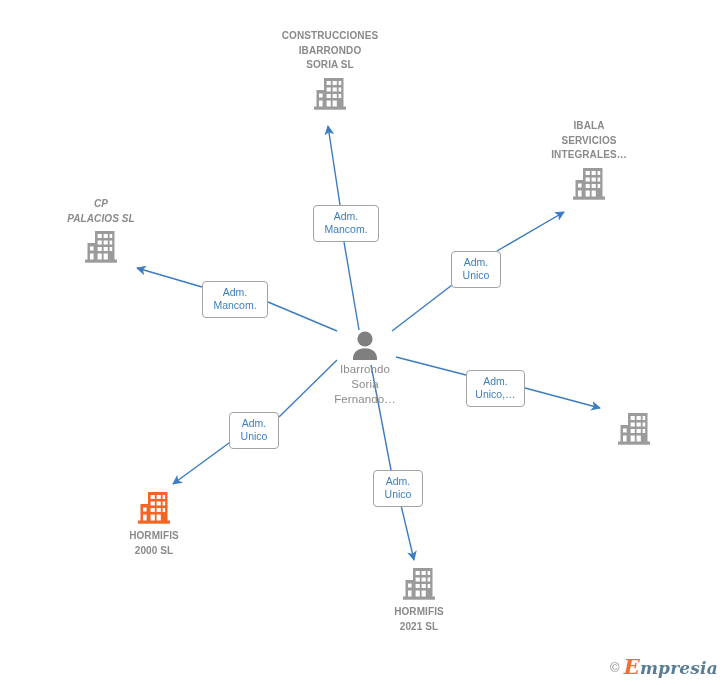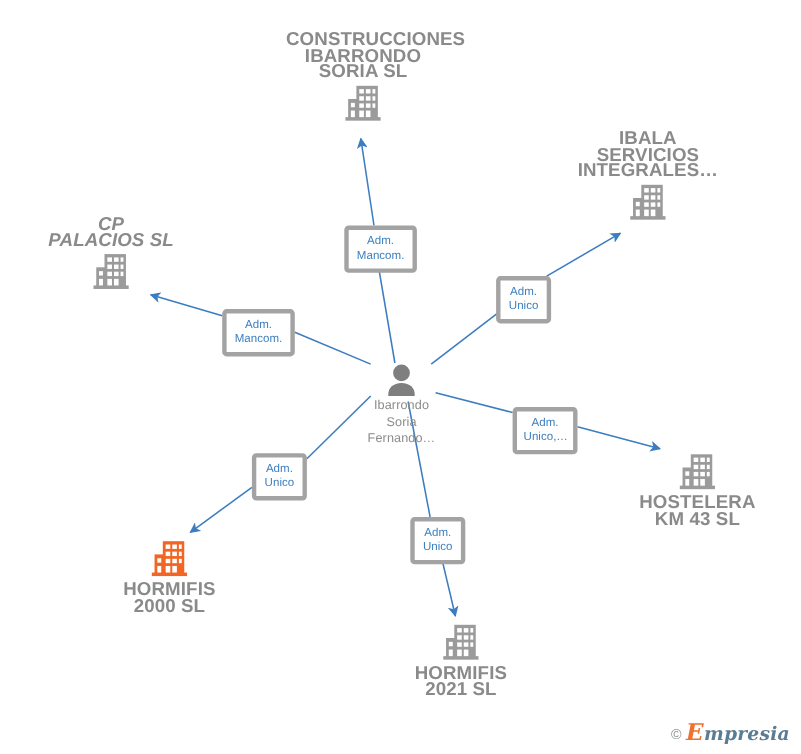--- a/index.html
+++ b/index.html
@@ -34,21 +34,21 @@
 
   
   .node {
     position: absolute;
     width: 140px;
     margin-left: -70px;
     text-align: center;
     cursor: pointer;
   }
   .node-label {
-    font-size: 17px;
+    font-size: 10px;
     line-height: 14.5px;
     color: #8c8c8c;
     letter-spacing: .1px;
     white-space: pre-line;
   }
   .node-label.strong {
     font-weight: bold;
     color: #8a8a8a;
   }
   .node-icon {
@@ -71,21 +71,21 @@
     font-size: 11.5px;
     line-height: 15px;
     margin-top: 2px;
   }
 
   
   .edge-label {
     position: absolute;
     box-sizing: border-box;
     background: #ffffff;
-    border: 4px solid #a3a3a3;
+    border: 1px solid #a3a3a3;
     border-radius: 4px;
     color: #3d7fbf;
     font-size: 10.5px;
     line-height: 13px;
     text-align: center;
     padding: 4px 6px 5px 6px;
     white-space: pre-line;
     cursor: pointer;
     z-index: 5;
   }
@@ -268,22 +268,20 @@
         <rect x="25.6" y="11.5" width="2.6" height="4"></rect>
         <rect x="13.6" y="18" width="4.2" height="4"></rect>
         <rect x="19.6" y="18" width="4.2" height="4"></rect>
         <rect x="25.6" y="18" width="2.6" height="4"></rect>
         <rect x="13.6" y="24.5" width="4.2" height="6"></rect>
         <rect x="19.6" y="24.5" width="4.2" height="6"></rect>
         <rect x="6" y="17.5" width="3.6" height="4"></rect>
         <rect x="6" y="24.5" width="3.6" height="6"></rect>
       </g>
     </svg>
-    <div class="node-label strong">HOSTELERA
-KM 43 SL</div>
   </div>
 
   <div class="node label-bottom" style="left:154px; top:490px;">
     <svg class="node-icon" width="34" height="36" viewBox="0 0 34 36">
       <g fill="#f26522">
         <rect x="3.5" y="14" width="8.5" height="18"></rect>
         <rect x="11" y="2" width="19.5" height="30"></rect>
         <rect x="1" y="30.5" width="32" height="3.2"></rect>
       </g>
       <g fill="#ffffff">

